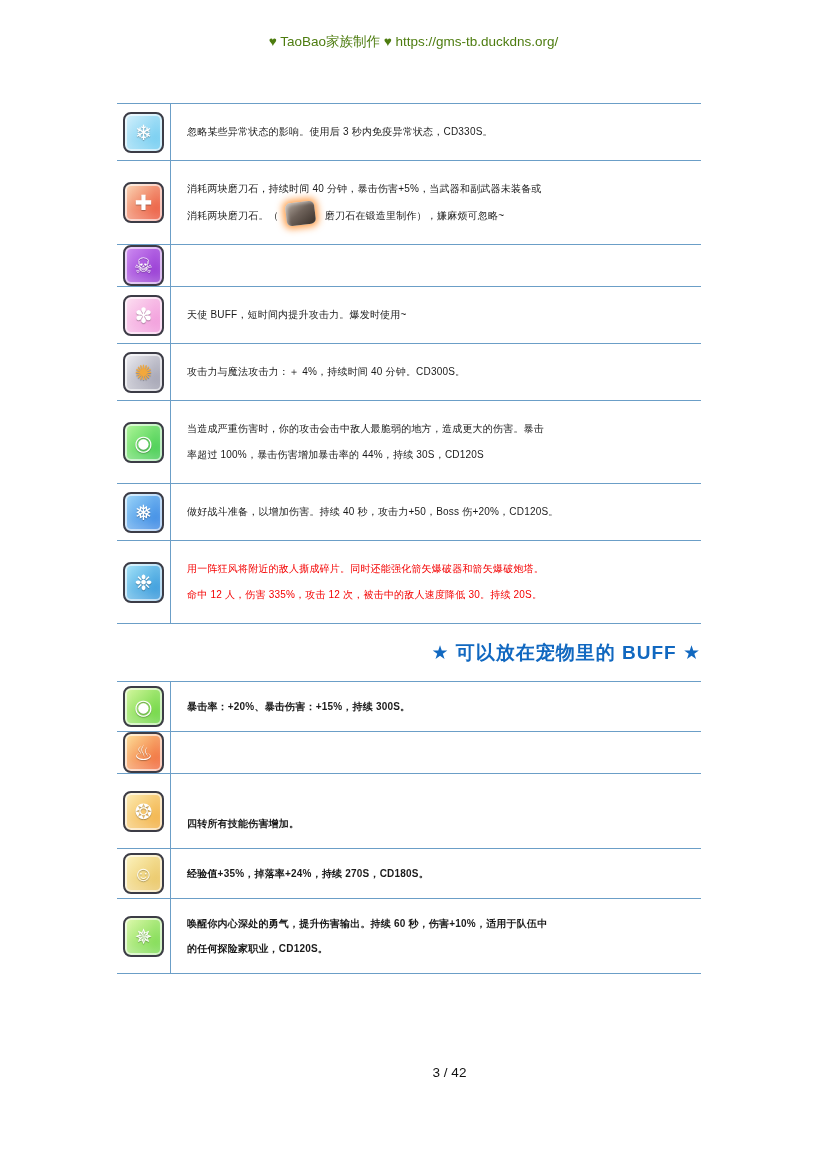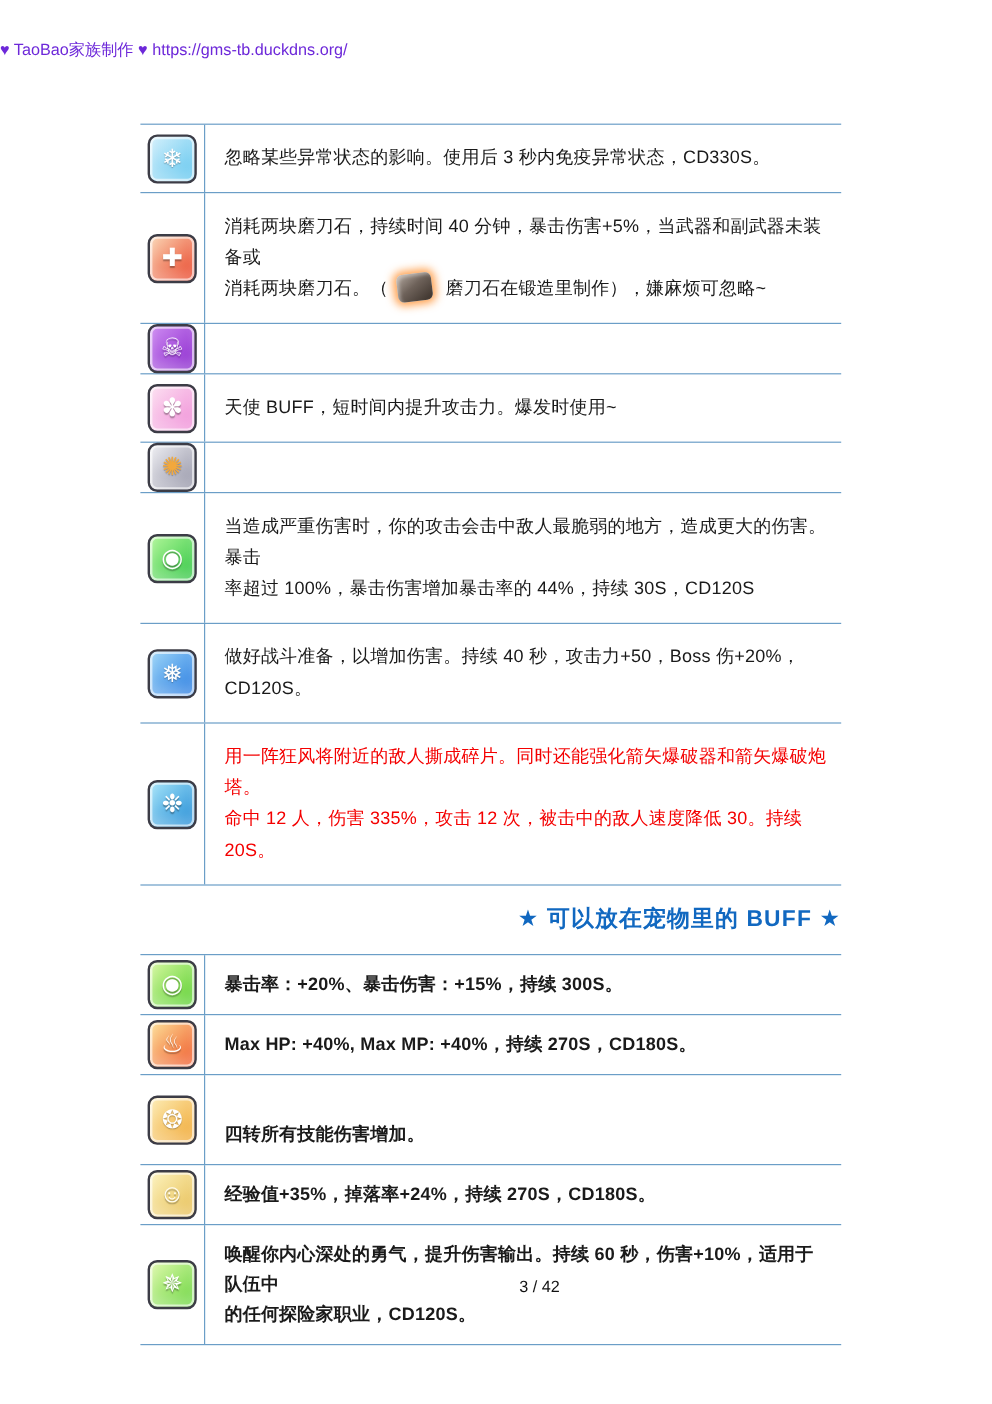--- a/index.html
+++ b/index.html
@@ -9,34 +9,34 @@
     --ink:#1a1a1a;
   }
   html,body{margin:0;padding:0;}
   body{
     width:827px;height:1170px;position:relative;overflow:hidden;
     background:#ffffff;color:var(--ink);
     font-family:"Liberation Sans","DejaVu Sans",sans-serif;
   }
   .doc-header{
     position:absolute;top:33px;left:0;width:100%;
-    text-align:left;font-size:13.5px;color:#6d28d9;
+    text-align:center;font-size:13.5px;color:#4d7c0f;
   }
   .content{position:absolute;left:117px;top:103px;width:584px;}
   .buff-table{border-top:1px solid var(--tbl);border-bottom:1px solid var(--tbl);}
   .buff-row{display:flex;align-items:center;}
   .buff-row + .buff-row{border-top:1px solid var(--tbl);}
   .icon-cell{
     flex:0 0 53px;width:53px;align-self:stretch;
     border-right:1px solid var(--tbl);
     display:flex;align-items:center;justify-content:center;
   }
   .text-cell{
     flex:1;padding:15px 8px 15px 16px;
-    font-size:15px;line-height:26px;letter-spacing:.2px;
+    font-size:10px;line-height:26px;letter-spacing:.2px;
   }
   .t2 .text-cell{padding:12px 8px 12px 16px;line-height:25px;font-weight:bold;}
   .buff-row.alert .text-cell{color:var(--alert);}
   .skill-icon{
     width:37px;height:37px;border-radius:8px;border:2px solid #3c3c46;
     box-shadow:inset 0 0 0 2px rgba(255,255,255,.6), inset 0 -7px 9px rgba(255,255,255,.28);
     display:flex;align-items:center;justify-content:center;
   }
   .skill-glyph{font-size:21px;line-height:1;text-shadow:0 1px 1px rgba(0,0,0,.3);}
   .inline-stone{
@@ -92,20 +92,21 @@
             </div>
     </div>
     <div class="text-cell"><span>天使 BUFF，短时间内提升攻击力。爆发时使用~</span></div>
   </div>
         <div class="buff-row">
     <div class="icon-cell">
       <div class="skill-icon" style="background: linear-gradient(135deg, rgb(240, 240, 244), rgb(143, 143, 162));">
               <span class="skill-glyph" style="color: rgb(242, 168, 60);">✺</span>
             </div>
     </div>
+    <div class="text-cell"><span>攻击力与魔法攻击力：＋ 4%，持续时间 40  分钟。CD300S。</span></div>
   </div>
         <div class="buff-row">
     <div class="icon-cell">
       <div class="skill-icon" style="background: linear-gradient(135deg, rgb(178, 247, 154), rgb(44, 196, 64));">
               <span class="skill-glyph" style="color: rgb(255, 255, 255);">◉</span>
             </div>
     </div>
     <div class="text-cell"><span>当造成严重伤害时，你的攻击会击中敌人最脆弱的地方，造成更大的伤害。暴击</span><br><span>率超过 100%，暴击伤害增加暴击率的 44%，持续 30S，CD120S</span></div>
   </div>
         <div class="buff-row">
@@ -134,21 +135,20 @@
             </div>
     </div>
     <div class="text-cell"><span>暴击率：+20%、暴击伤害：+15%，持续 300S。</span></div>
   </div>
         <div class="buff-row">
     <div class="icon-cell">
       <div class="skill-icon" style="background: linear-gradient(135deg, rgb(253, 226, 154), rgb(239, 84, 38));">
               <span class="skill-glyph" style="color: rgb(255, 255, 255);">♨</span>
             </div>
     </div>
-    <div class="text-cell"><span>Max HP: +40%, Max MP: +40%，持续 270S，CD180S。</span></div>
   </div>
         <div class="buff-row">
     <div class="icon-cell">
       <div class="skill-icon" style="background: linear-gradient(135deg, rgb(253, 238, 184), rgb(240, 164, 44));">
               <span class="skill-glyph" style="color: rgb(255, 255, 255);">❂</span>
             </div>
     </div>
     <div class="text-cell"><br><span>四转所有技能伤害增加。</span></div>
   </div>
         <div class="buff-row">

